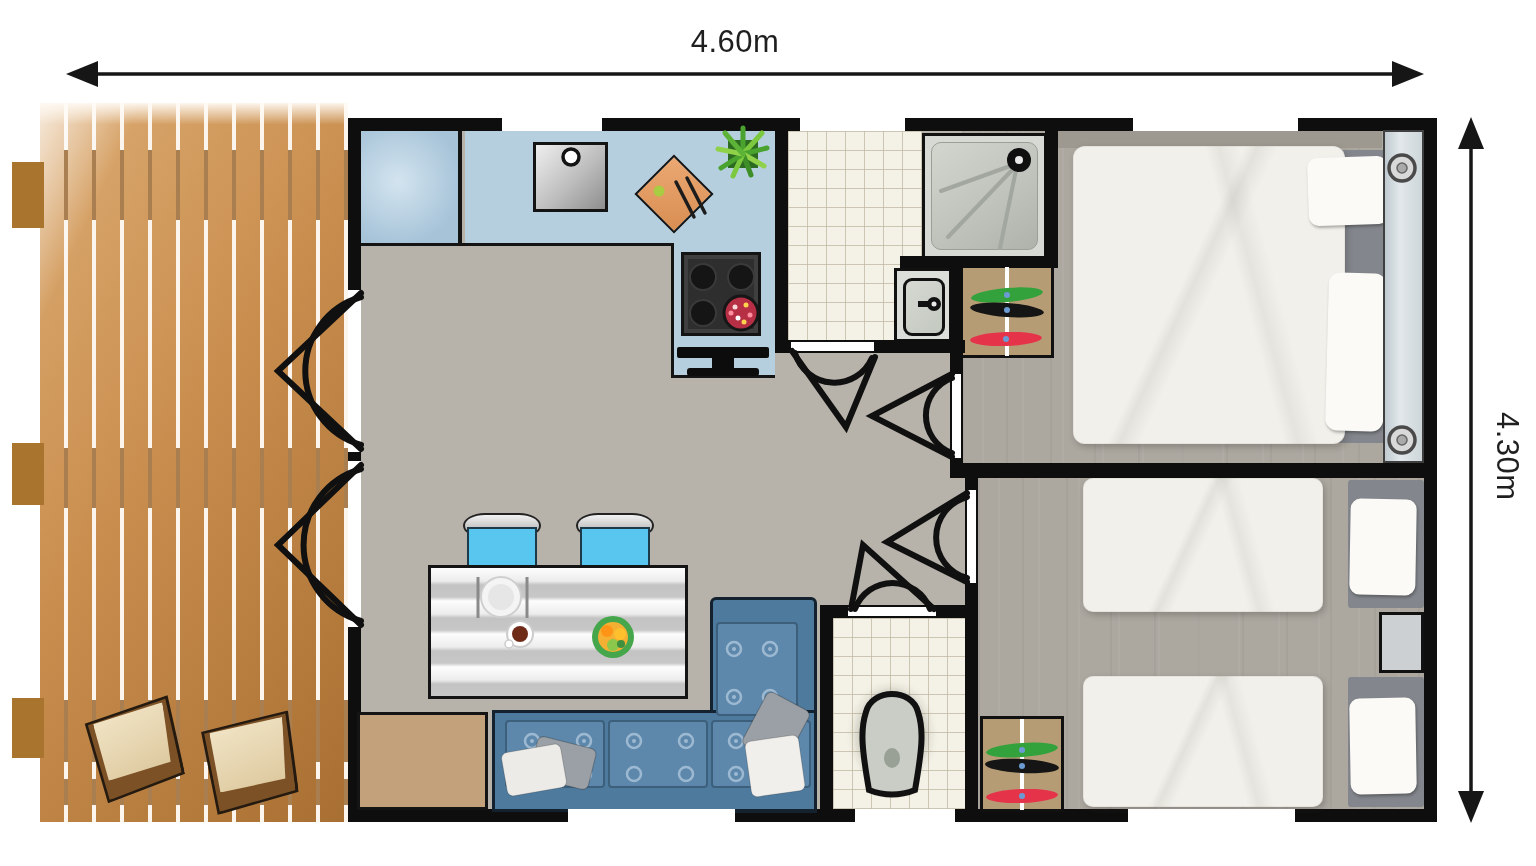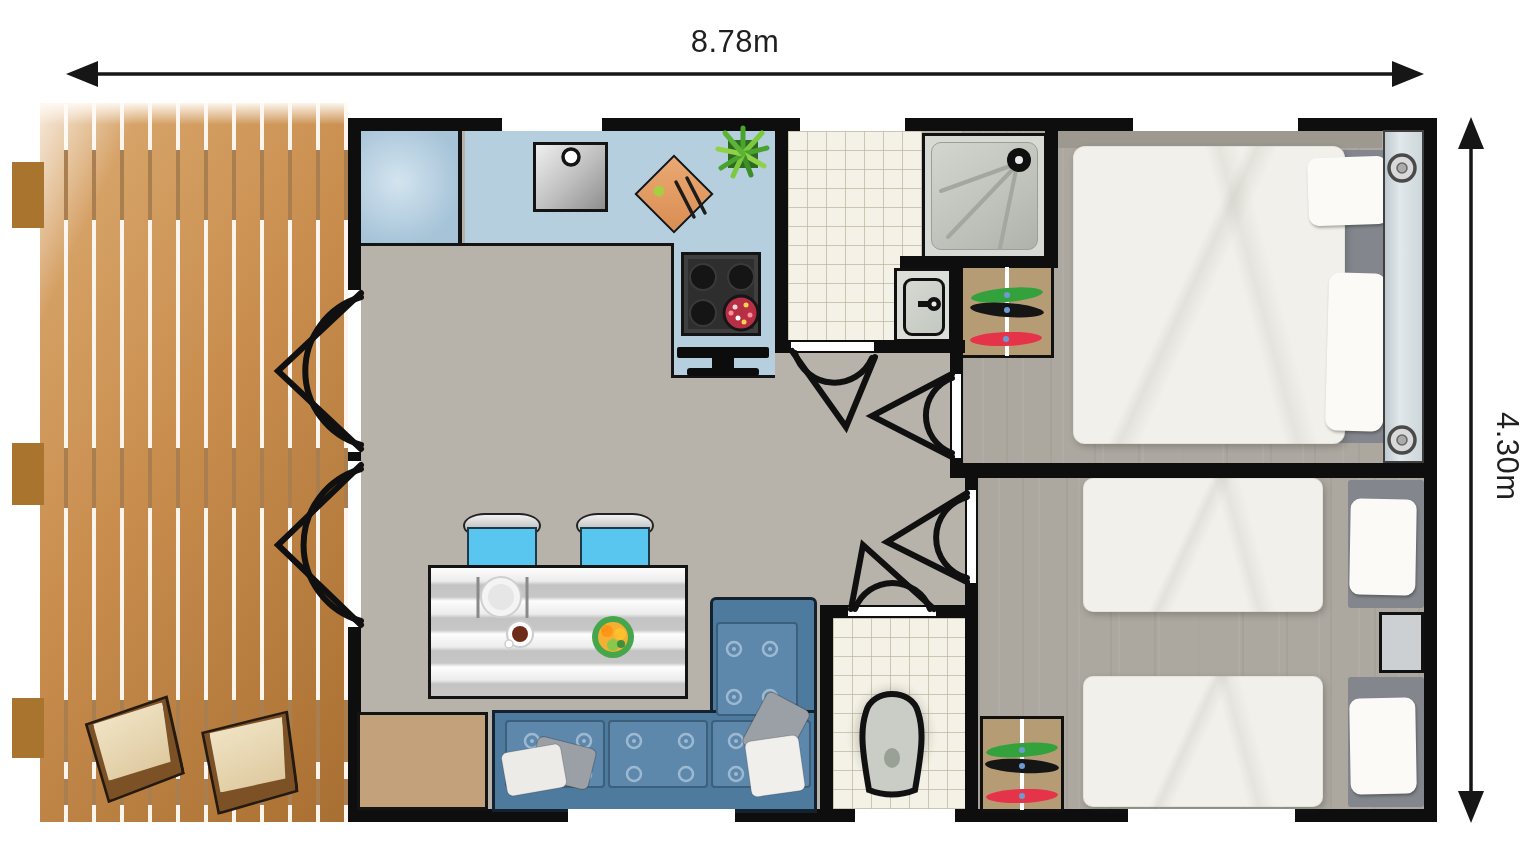--- a/index.html
+++ b/index.html
@@ -73,21 +73,21 @@
   .pillow{background:#fbfaf6;border-radius:10px;box-shadow:1px 2px 3px rgba(0,0,0,.3);}
   #headboard{background:linear-gradient(90deg,#bfcad0,#e2e8eb 40%,#cdd6da);border:2px solid #3f3f3f;}
   #nightstand{background:#cdd0d2;border:3px solid #111;}
   .z10{z-index:10}.z20{z-index:20}.z30{z-index:30}.z40{z-index:40}.z50{z-index:50}
 </style>
 </head>
 <body>
 
 <div id="stage">
 
-  <div class="a dim-label" style="left:655px;top:24px;width:160px;text-align:center;">8.78m</div>
+  <div class="a dim-label" style="left:655px;top:24px;width:160px;text-align:center;">4.60m</div>
   <div class="a dim-label vert" style="left:1489px;top:412px;height:120px;">4.30m</div>
 
   <div id="deck" class="a">
     <div class="a beam" style="left:0;top:47px;width:100%;height:70px;"></div>
     <div class="a beam" style="left:0;top:345px;width:100%;height:60px;"></div>
     <div class="a beam" style="left:0;top:597px;width:100%;height:62px;"></div>
     <div class="a beam" style="left:0;top:676px;width:100%;height:26px;"></div>
   </div>
   <div class="a nub" style="left:12px;top:162px;width:32px;height:66px;"></div>
   <div class="a nub" style="left:12px;top:443px;width:32px;height:62px;"></div>

